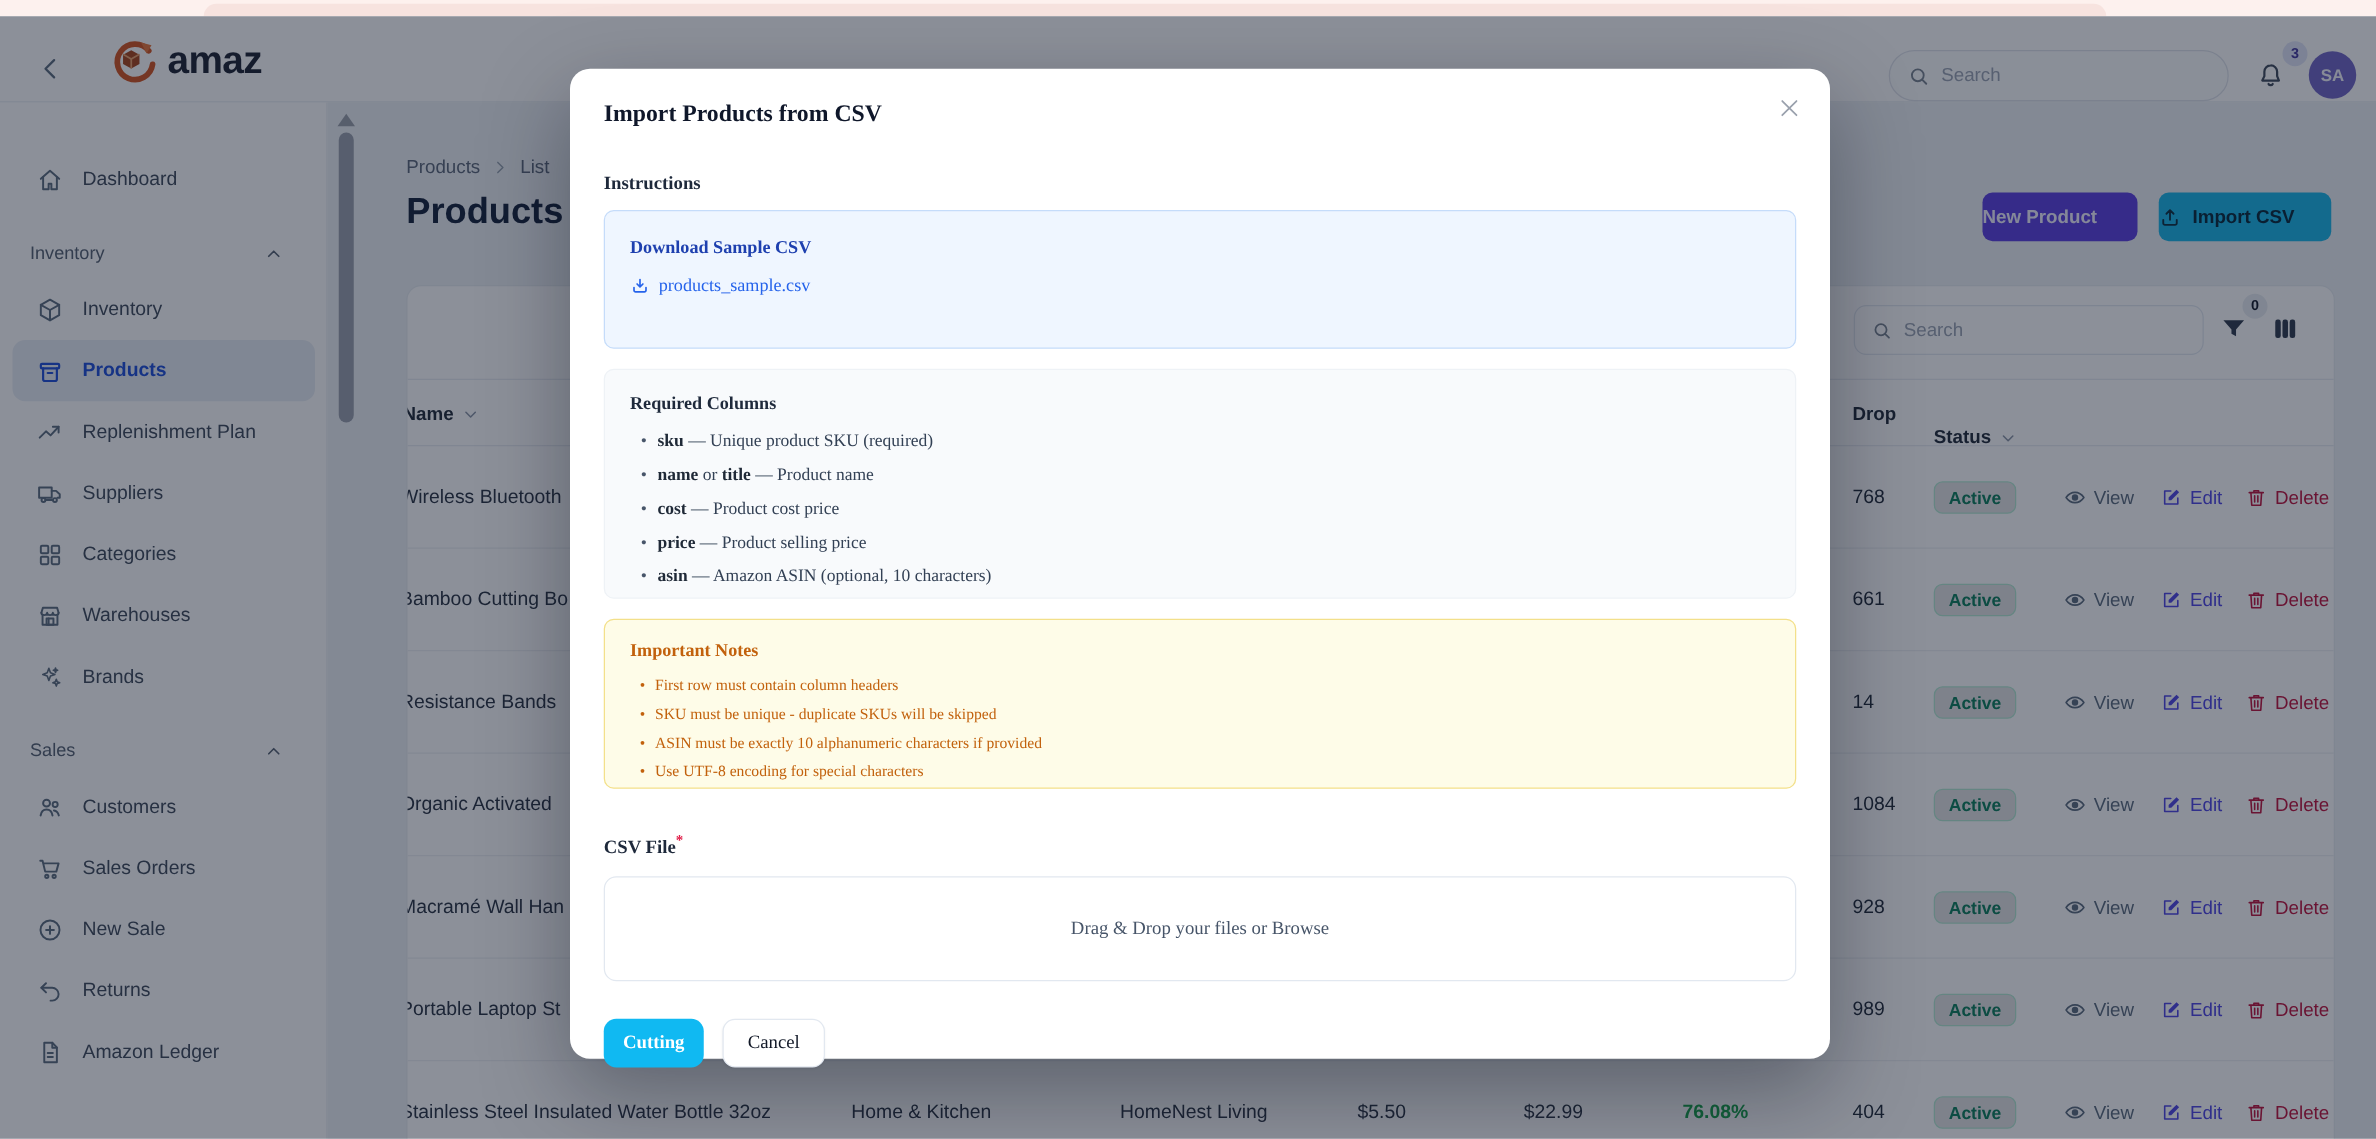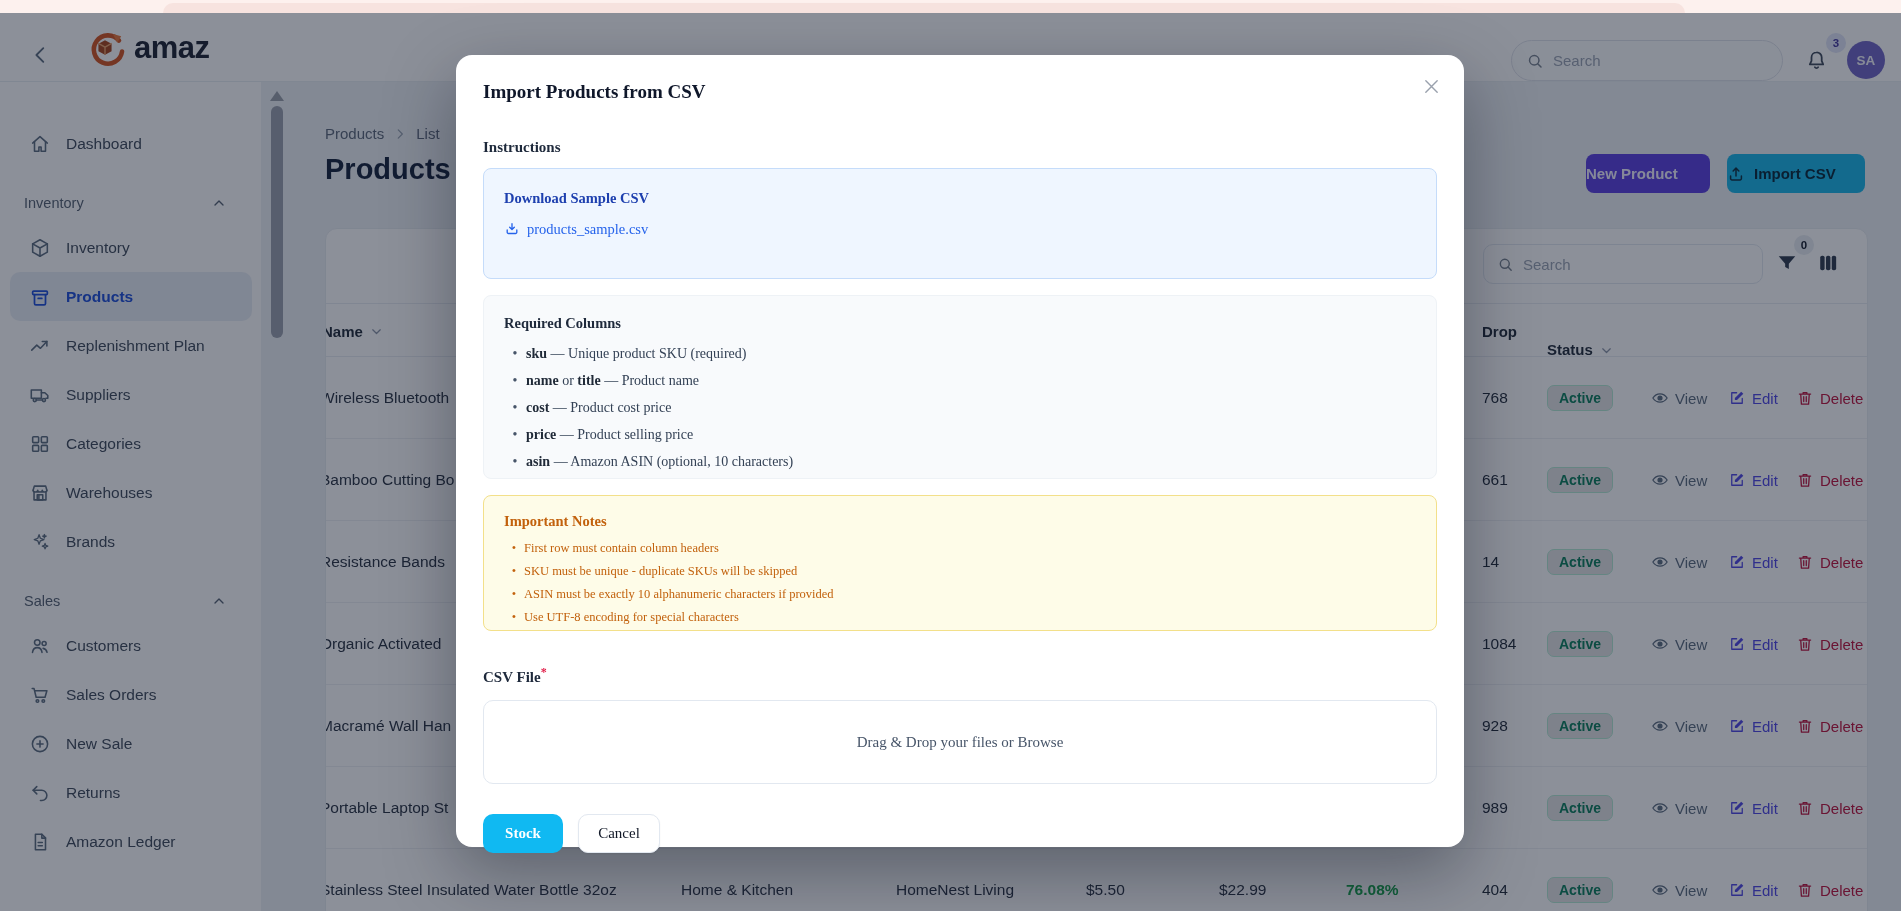--- a/index.html
+++ b/index.html
@@ -728,16 +728,16 @@
   </div>
 
   <div id="csv-label">
     <span>CSV File</span><sup>*</sup>
   </div>
   <div id="dropzone">
     <span>Drag &amp; Drop your files or Browse</span>
   </div>
 
   <div id="modal-btns">
-    <button id="btn-submit">Stock</button>
+    <button id="btn-submit">Cutting</button>
     <button id="btn-cancel">Cancel</button>
   </div>
 </div>
 
 </body></html>

